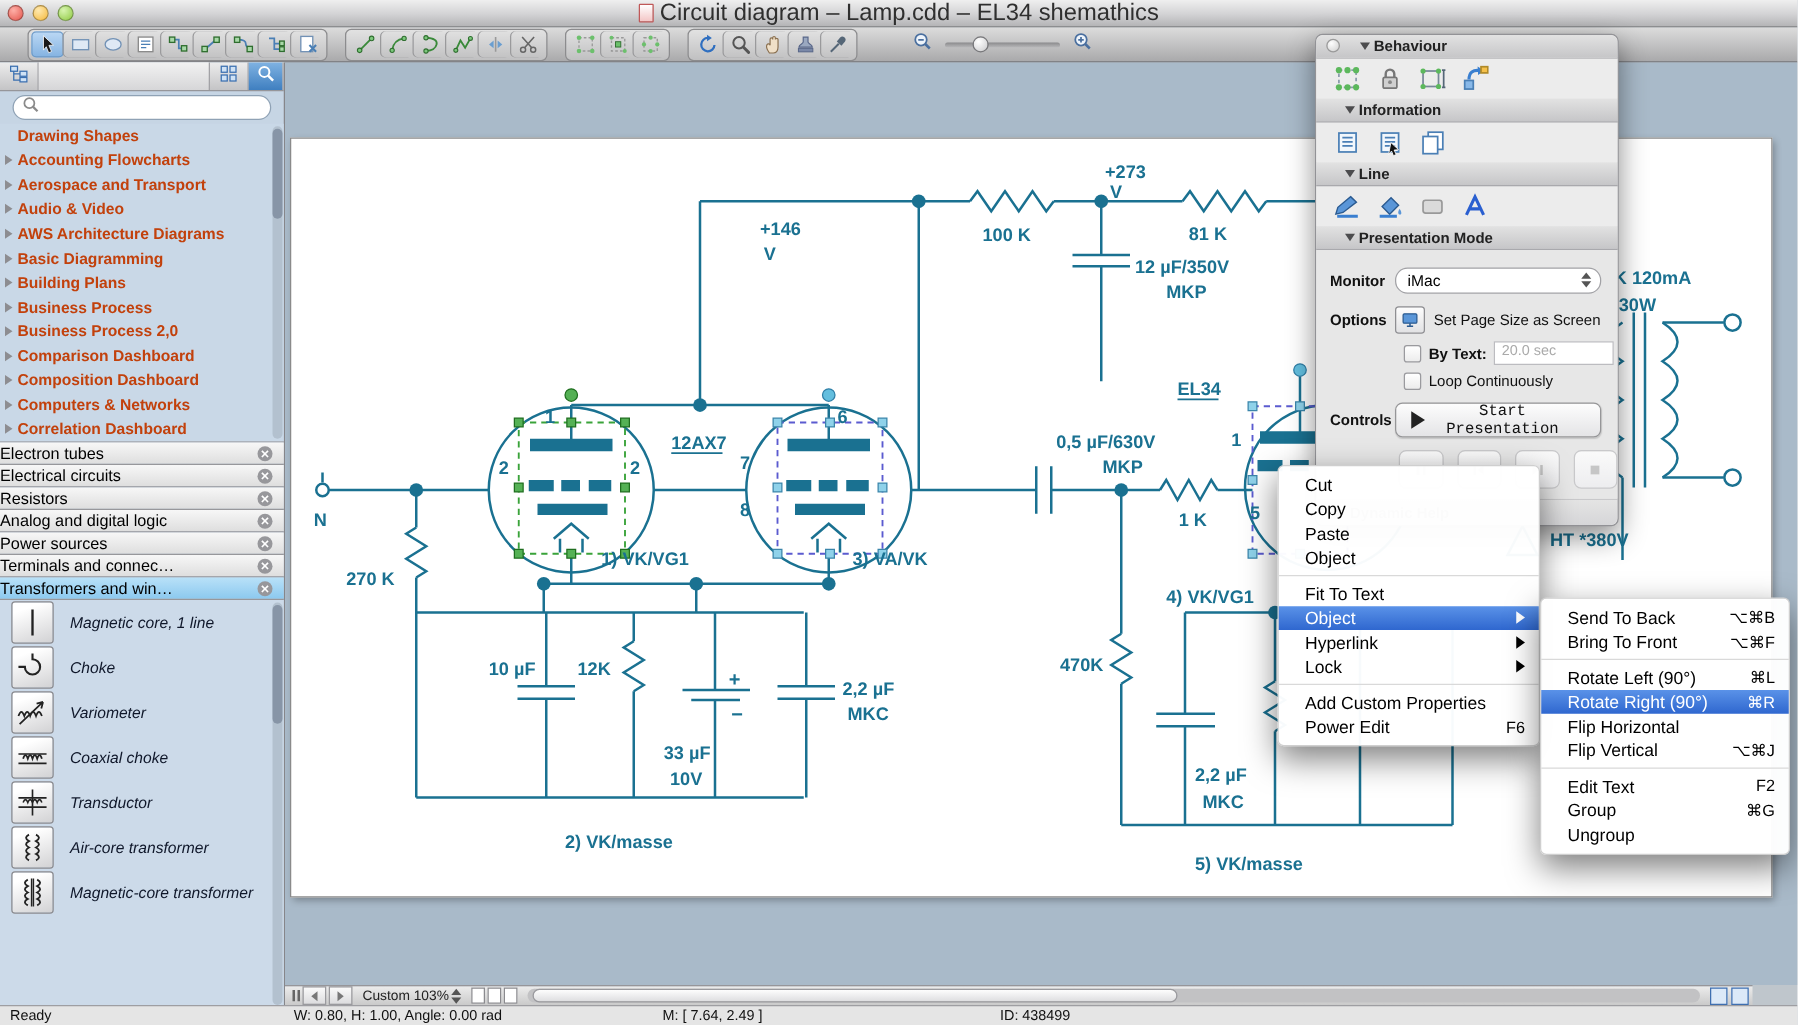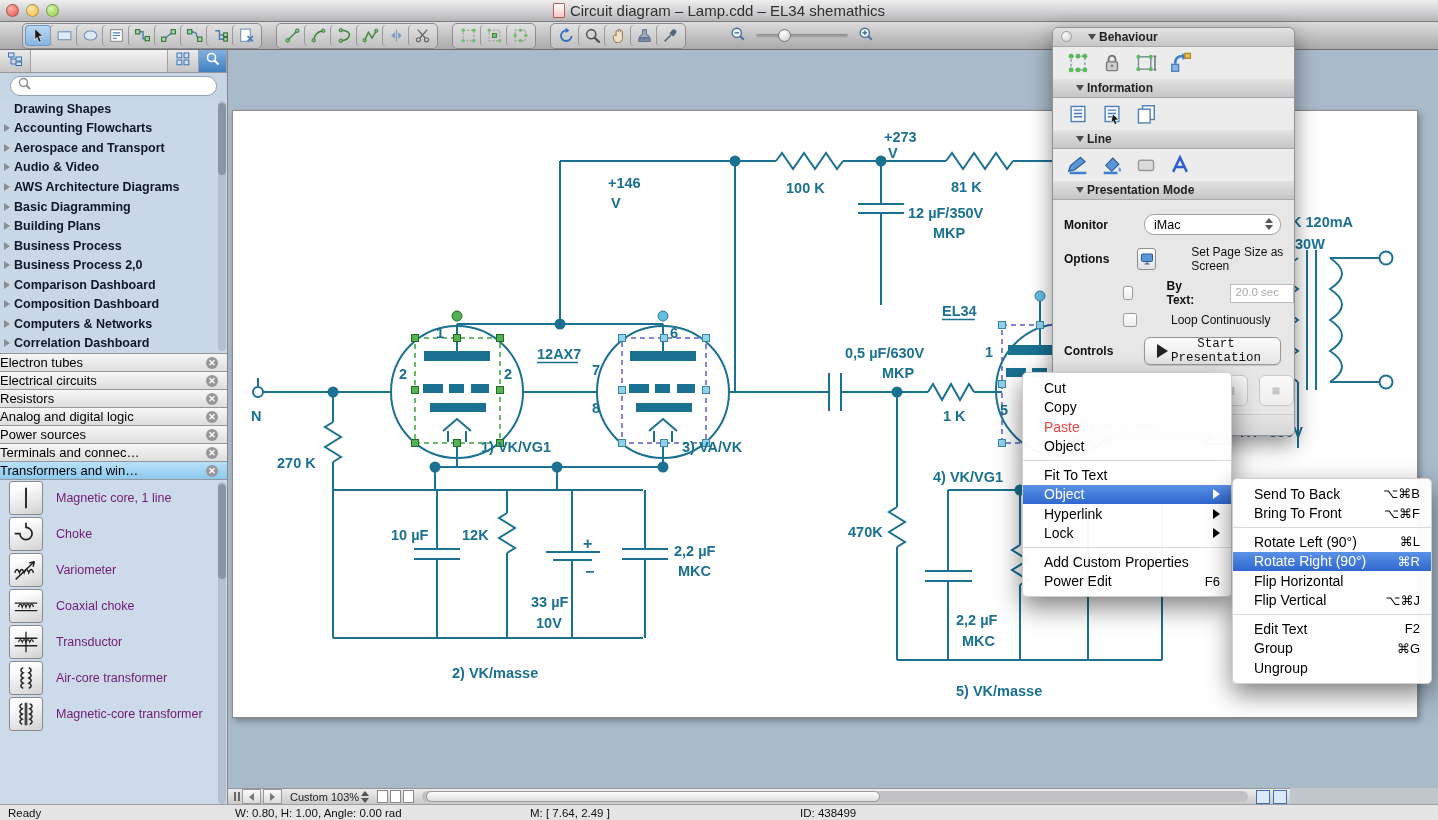--- a/index.html
+++ b/index.html
@@ -5,21 +5,21 @@
   html,body{margin:0;padding:0;font-family:"Liberation Sans",sans-serif;}
   #window{position:relative;width:1438px;height:820px;background:#bfc6cc;overflow:hidden;font-family:"Liberation Sans",sans-serif;}
   
   #titlebar{position:absolute;left:0;top:0;width:1438px;height:22px;
     background:linear-gradient(#efefef,#d2d2d4 55%,#b4b4b6);border-bottom:1px solid #7d7d7f;
     display:flex;align-items:center;box-sizing:border-box;}
   .light{width:13px;height:13px;border-radius:50%;margin-left:7px;border:1px solid rgba(0,0,0,.3);box-sizing:border-box;}
   #light-close{background:radial-gradient(circle at 35% 30%,#ffb0a8,#e3554c);margin-left:6px;}
   #light-min{background:radial-gradient(circle at 35% 30%,#ffe9b0,#f5b93c);}
   #light-zoom{background:radial-gradient(circle at 35% 30%,#d8f5b0,#8fc942);}
-  #title-center{position:absolute;left:0;right:0;text-align:center;font-size:15px;color:#2f2f2f;}
+  #title-center{position:absolute;left:0;right:0;text-align:center;font-size:19px;color:#2f2f2f;}
   .docicon{display:inline-block;width:10px;height:13px;background:linear-gradient(#fff,#f3c6c6);border:1px solid #c05858;vertical-align:-2px;margin-right:5px;border-radius:1px;}
   
   #toolbar{position:absolute;left:0;top:22px;width:1438px;height:28px;
     background:linear-gradient(#dcdcdc,#a9a9ab);border-bottom:1px solid #6f6f71;
     display:flex;align-items:center;box-sizing:border-box;padding-left:22px;}
   #tb-groups{display:flex;align-items:center;}
   .tbgroup{display:flex;align-items:center;background:rgba(255,255,255,.25);border:1px solid #8c8c8e;border-radius:5px;padding:0 2px;margin-right:14px;height:24px;}
   .tbtn{width:26px;height:21px;border-radius:4px;display:flex;align-items:center;justify-content:center;}
   .tbtn+.tbtn{box-shadow:-1px 0 0 #9a9a9c;}
   .tbtn.sel{background:linear-gradient(#bdd9f5,#83b2e1);box-shadow:inset 0 0 0 1px #6d99c5;}
@@ -30,53 +30,53 @@
     background:radial-gradient(circle at 35% 30%,#ffffff,#c9c9cb);border:1px solid #77777a;box-sizing:border-box;}
   
   #sidebar{position:absolute;left:0;top:50px;width:228px;height:754px;background:#c6d5e4;border-right:1px solid #86868a;box-sizing:border-box;}
   #sb-tabs{height:22px;background:linear-gradient(#ececec,#c4c4c6);border-bottom:1px solid #96969a;display:flex;align-items:stretch;}
   .sbtab{width:30px;display:flex;align-items:center;justify-content:center;border-right:1px solid #a2a2a6;}
   .sbtab.flex{flex:1;background:linear-gradient(#f2f2f2,#d6d6d8);}
   .sbtab.bluesel{background:linear-gradient(#7fb2e2,#3f7fc0);width:27px;}
   #sb-search{height:26px;display:flex;align-items:center;padding:0 10px;}
   #search-field{flex:1;height:18px;background:#fff;border:1px solid #8fa2b5;border-radius:10px;display:flex;align-items:center;padding-left:6px;}
   #sb-cats{height:254px;overflow:hidden;position:relative;background:#c9d8e7;}
-  .cat{height:19.55px;display:flex;align-items:center;font-size:12.5px;font-weight:bold;color:#0f172a;}
+  .cat{height:19.55px;display:flex;align-items:center;font-size:12.5px;font-weight:bold;color:#c2410c;}
   .cat .tricell{width:14px;display:flex;justify-content:center;}
   .tri{width:0;height:0;border-left:6px solid #8d8d91;border-top:4.5px solid transparent;border-bottom:4.5px solid transparent;}
   #sb-libs{border-top:1px solid #96969a;}
   .lib{height:18px;display:flex;align-items:center;font-size:13px;color:#000;
     background:linear-gradient(#f7f7f7,#dedede);border-bottom:1px solid #97979b;position:relative;box-sizing:border-box;}
   .lib.sel{background:linear-gradient(#b9e1f8,#8cc9ef);}
   .libx{position:absolute;right:9px;top:2.5px;width:12px;height:12px;border-radius:50%;background:#97979b;color:#fff;
     font-size:9px;line-height:12px;text-align:center;font-weight:bold;}
   #sb-shapes{height:326px;background:#ccdae9;position:relative;overflow:hidden;}
   .shape{height:36px;display:flex;align-items:center;padding-left:9px;}
   .shape .ic{width:32px;height:32px;border:1px solid #8a8a8e;border-radius:3px;
     background:linear-gradient(160deg,#ffffff 20%,#d2d2d4);display:flex;align-items:center;justify-content:center;}
-  .shape .lbl{margin-left:13px;font-size:12.5px;color:#701a75;}
+  .shape .lbl{margin-left:13px;font-size:12.5px;color:#0f172a;font-style:italic;}
   .vscroll{position:absolute;right:1px;top:2px;bottom:2px;width:8px;background:#b3c1cf;border-radius:4px;}
   .vthumb{position:absolute;left:0;width:8px;background:#8795a7;border-radius:4px;}
   
   #canvas{position:absolute;left:228px;top:50px;width:1210px;height:738px;background:#a9bac9;}
   #page{position:absolute;left:232px;top:110px;width:1186px;height:608px;background:#fff;border:1px solid #8a8a8a;box-shadow:2px 3px 6px rgba(0,0,0,.3);box-sizing:border-box;}
   #circuit-svg{position:absolute;left:0;top:0;width:1438px;height:820px;pointer-events:none;z-index:3;}
   .clbl{font-family:"Liberation Sans",sans-serif;font-weight:600;fill:#1a7191;}
   
   #panel{position:absolute;left:1052px;top:27px;width:243px;z-index:5;background:#e7e7e7;
     border:1px solid #929296;border-radius:6px;box-shadow:0 8px 22px rgba(0,0,0,.45);box-sizing:border-box;font-size:12px;}
   .phead{height:18px;background:linear-gradient(#e2e2e2,#c6c6c8);border-bottom:1px solid #a9a9ad;display:flex;align-items:center;
     font-size:12px;font-weight:bold;color:#222;padding-left:9px;position:relative;}
   .phead.first{border-radius:6px 6px 0 0;border-top:none;}
   .dtri{width:0;height:0;border-top:6px solid #4c4c4e;border-left:4.5px solid transparent;border-right:4.5px solid transparent;margin:0 3px 0 14px;}
   .panelcircle{position:absolute;left:8px;top:3px;width:11px;height:11px;border-radius:50%;background:radial-gradient(circle at 35% 30%,#fdfdfd,#cfcfcf);border:1px solid #9a9a9a;box-sizing:border-box;}
   .phead.first .dtri{margin-left:26px;}
   .picons{display:flex;gap:10px;padding:4px 0 4px 13px;align-items:center;background:#ececec;}
   .picon{width:24px;height:24px;display:flex;align-items:center;justify-content:center;}
-  .prow{display:flex;align-items:center;gap:28px;}
+  .prow{display:flex;align-items:center;}
   .plab{font-weight:bold;color:#111;font-size:12px;}
   #monitor-dd{flex:1;height:19px;background:#fff;border:1px solid #a2a2a6;border-radius:10px;margin-right:13px;
     display:flex;align-items:center;padding-left:9px;font-size:12.5px;color:#000;position:relative;}
   .stepper{position:absolute;right:7px;top:3px;display:flex;flex-direction:column;gap:2px;}
   .stepper .up{width:0;height:0;border-bottom:5px solid #555;border-left:4px solid transparent;border-right:4px solid transparent;}
   .stepper .dn{width:0;height:0;border-top:5px solid #555;border-left:4px solid transparent;border-right:4px solid transparent;}
   .chk{width:12px;height:12px;background:linear-gradient(#fff,#ececec);border:1px solid #9a9a9e;border-radius:2.5px;margin-right:6px;}
   #bytime-field{width:84px;height:15px;background:#fff;border:1px solid #bcbcc0;color:#aaa;font-size:11.5px;padding:1px 5px;margin-left:6px;}
   #start-btn{flex:1;height:26px;margin-right:13px;border:1px solid #969698;border-radius:6px;
     background:linear-gradient(#fdfdfd,#e4e4e6);display:flex;align-items:center;box-shadow:0 1px 1px rgba(0,0,0,.15);}
@@ -88,27 +88,27 @@
   #dynhelp{height:20px;display:flex;align-items:center;color:#8a8a8a;font-weight:bold;font-size:12px;border-top:1px solid #c9c9cb;
     background:linear-gradient(#e4e4e4,#d6d6d8);border-radius:0 0 6px 6px;}
   .rtri-gray{width:0;height:0;border-left:6px solid #8a8a8a;border-top:4.5px solid transparent;border-bottom:4.5px solid transparent;margin:0 5px 0 16px;}
   
   .menu{position:absolute;background:rgba(255,255,255,.97);border-radius:5px;box-shadow:0 1px 0 rgba(255,255,255,.6) inset,0 10px 26px rgba(0,0,0,.5);
     padding:5px 0;z-index:10;border:1px solid #cfcfcf;box-sizing:border-box;}
   #ctx{left:1022px;top:372px;width:210px;}
   #sub{left:1232px;top:478px;width:200px;}
   .mi{height:19.5px;display:flex;align-items:center;padding:0 11px 0 21px;font-size:14px;color:#000;white-space:nowrap;}
   .mi .sc{margin-left:auto;color:#000;font-size:13px;}
-  .mi.dis{color:#ef4444;}
+  .mi.dis{color:#000000;}
   .mi.hl{background:linear-gradient(#5a92e8,#2f67cf);color:#fff;}
   .mi.hl .sc{color:#fff;}
   .mi .arr{margin-left:auto;width:0;height:0;border-left:7px solid currentColor;border-top:5px solid transparent;border-bottom:5px solid transparent;}
   .msep{height:1px;background:#d9d9d9;margin:4px 0;}
   
-  #pagebar{position:absolute;left:228px;top:788px;width:1062px;height:16px;background:linear-gradient(#ececec,#cacaca);
+  #pagebar{position:absolute;left:228px;top:788px;width:1174px;height:16px;background:linear-gradient(#ececec,#cacaca);
     border-top:1px solid #96969a;display:flex;align-items:center;box-sizing:border-box;font-size:11px;color:#222;}
   .pgbtn{width:17px;height:13px;border:1px solid #9a9a9e;background:linear-gradient(#fafafa,#dcdcde);display:flex;align-items:center;justify-content:center;margin-left:2px;}
   .ltri{width:0;height:0;border-right:5px solid #777;border-top:4px solid transparent;border-bottom:4px solid transparent;}
   .rtri{width:0;height:0;border-left:5px solid #777;border-top:4px solid transparent;border-bottom:4px solid transparent;}
   #pg-zoom{margin:0 2px 0 8px;}
   .pagethumb{width:9px;height:11px;border:1px solid #8a8a8e;background:#fff;margin-left:2px;}
   #hscroll{flex:1;height:11px;background:#c2c2c4;border-radius:6px;margin:0 8px;position:relative;}
   #hthumb{position:absolute;left:4px;top:0;width:55%;height:11px;background:linear-gradient(#fdfdfd,#dedee0);border:1px solid #9a9a9e;border-radius:6px;box-sizing:border-box;}
   .cornericon{width:12px;height:12px;border:1px solid #3f6fb0;background:#dce9f8;margin-right:3px;display:flex;align-items:center;justify-content:center;}
   #statusbar{position:absolute;left:0;top:804px;width:1438px;height:16px;background:#e5e5e5;border-top:1px solid #9e9ea2;font-size:11.5px;color:#111;}

